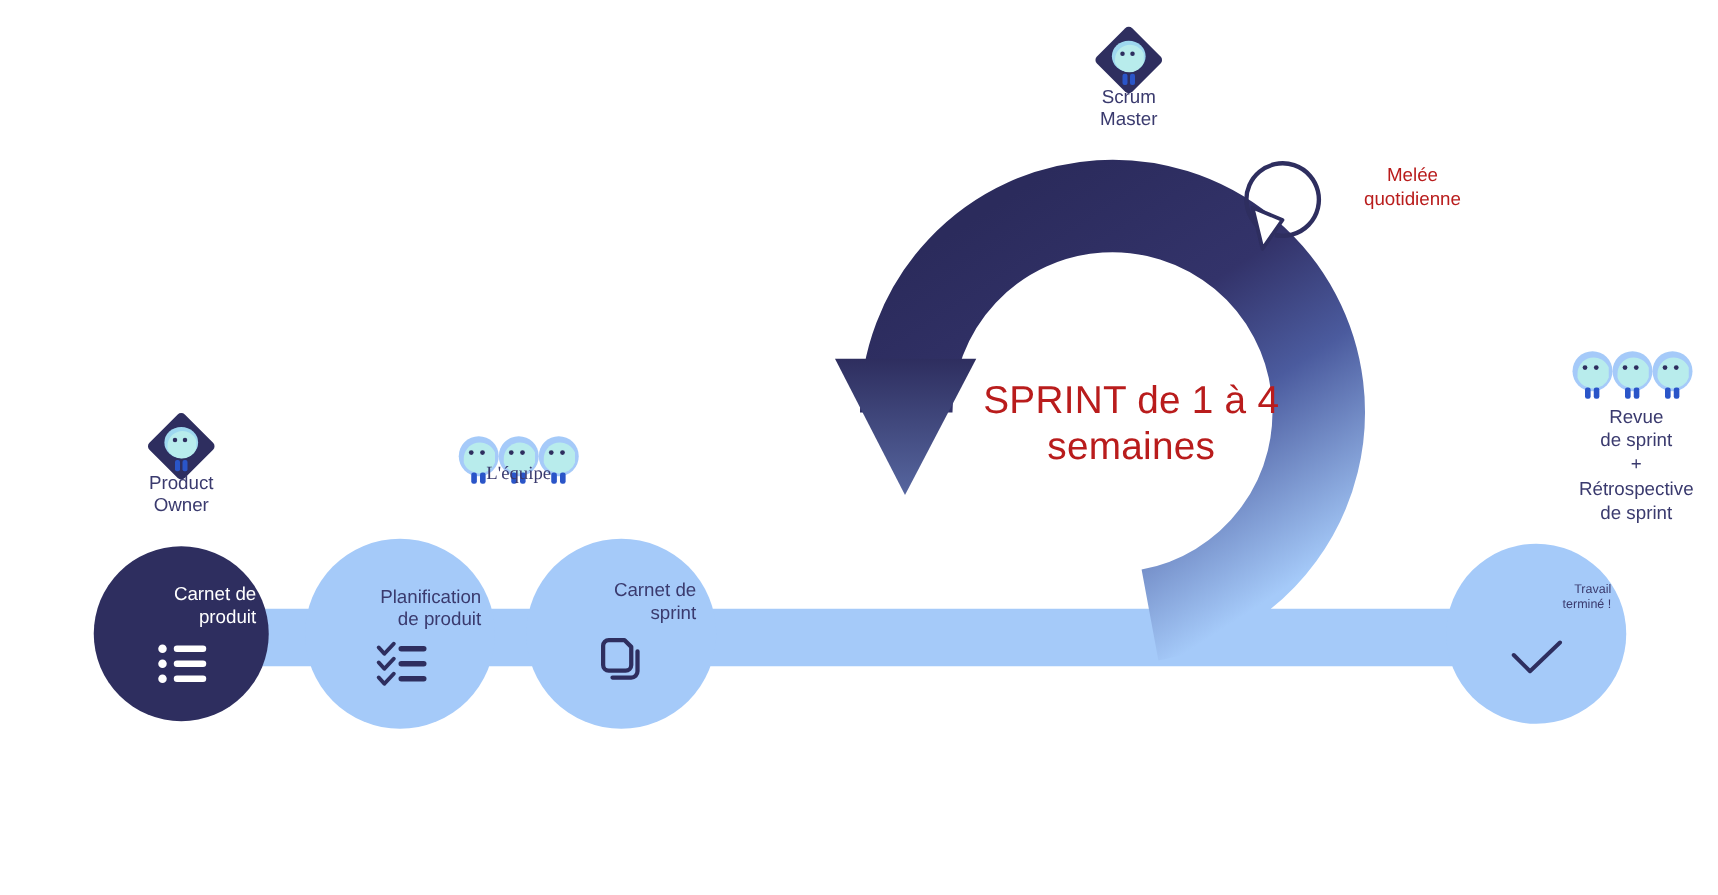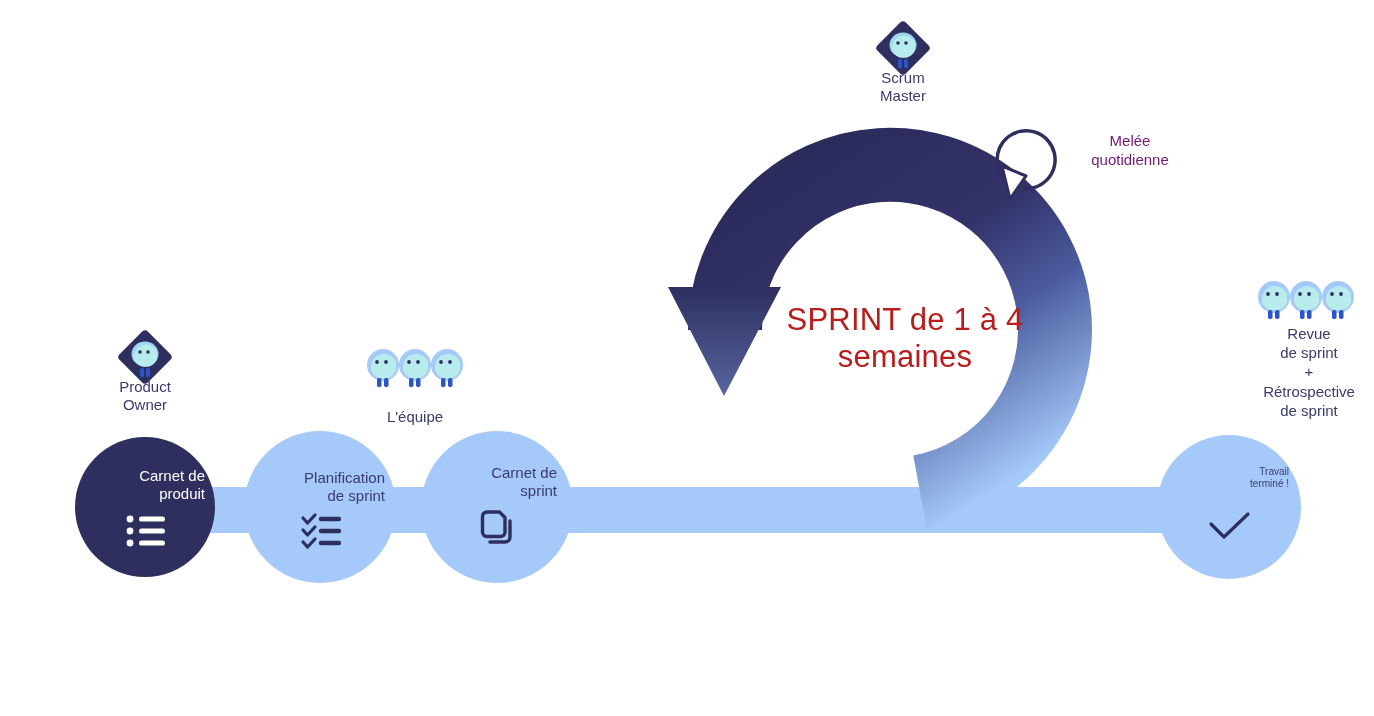--- a/index.html
+++ b/index.html
@@ -44,21 +44,21 @@
     text-align: center;
     color: #b91c1c;
     line-height: 1.18;
     font-size: 31px;
     letter-spacing: 0.2px;
     white-space: pre-line;
   }
   .melee-text {
     position: absolute;
     text-align: center;
-    color: #701a75;
+    color: #b91c1c;
     font-size: 15px;
     line-height: 1.25;
     white-space: pre-line;
   }
 </style>
 </head>
 <body>
 
 <div id="canvas">
 
@@ -198,39 +198,39 @@
       </g>
     </g>
   </svg>
 
   <div class="role-label" style="left:833px; top:69px; width:140px;">Scrum
 Master</div>
 
   <div class="role-label" style="left:75px; top:378px; width:140px;">Product
 Owner</div>
 
-  <div class="role-label" style="left:345px; top:408px; width:140px;">L'équipe</div>
+  <div class="role-label" style="left:345px; top:370px; width:140px;font-family:Liberation Serif, serif;">L'équipe</div>
 
   <div class="role-label" style="left:1236px; top:324px; width:146px; line-height:1.28;">Revue
 de sprint
 +
 Rétrospective
 de sprint</div>
 
   <div class="melee-text" style="left:1060px; top:132px; width:140px;">Melée
 quotidienne</div>
 
   <div class="sprint-text" style="left:755px; top:302px; width:300px;">SPRINT de 1 à 4
 semaines</div>
 
   <div class="circle-label dark-circle-label" style="left:85px; top:467px; width:120px; font-size:15px;">Carnet de
 produit</div>
 
   <div class="circle-label light-circle-label" style="left:255px; top:469px; width:130px; font-size:15px;">Planification
-de sprint</div>
+de produit</div>
 
   <div class="circle-label light-circle-label" style="left:437px; top:464px; width:120px; font-size:15px;">Carnet de
 sprint</div>
 
   <div class="circle-label light-circle-label" style="left:1169px; top:466px; width:120px; font-size:10px;">Travail
 terminé !</div>
 
 </div>
 
 </body></html>

